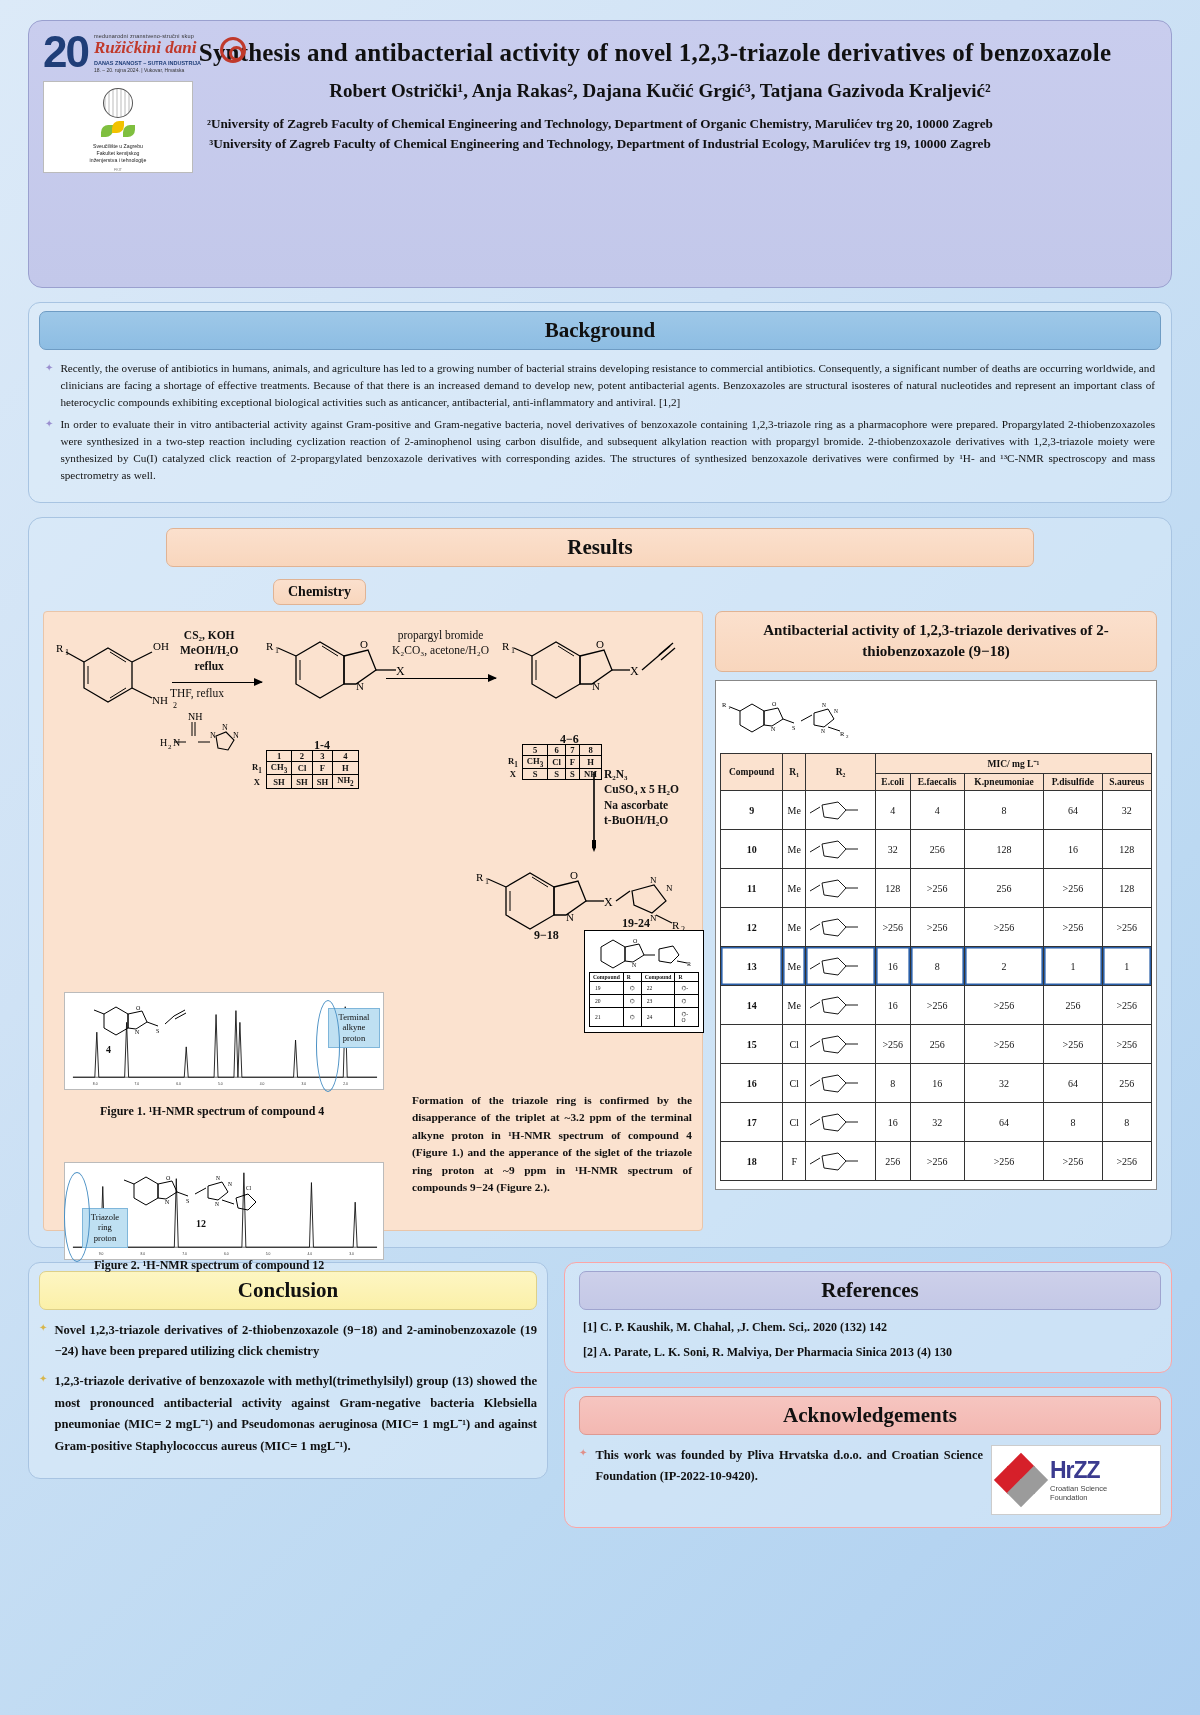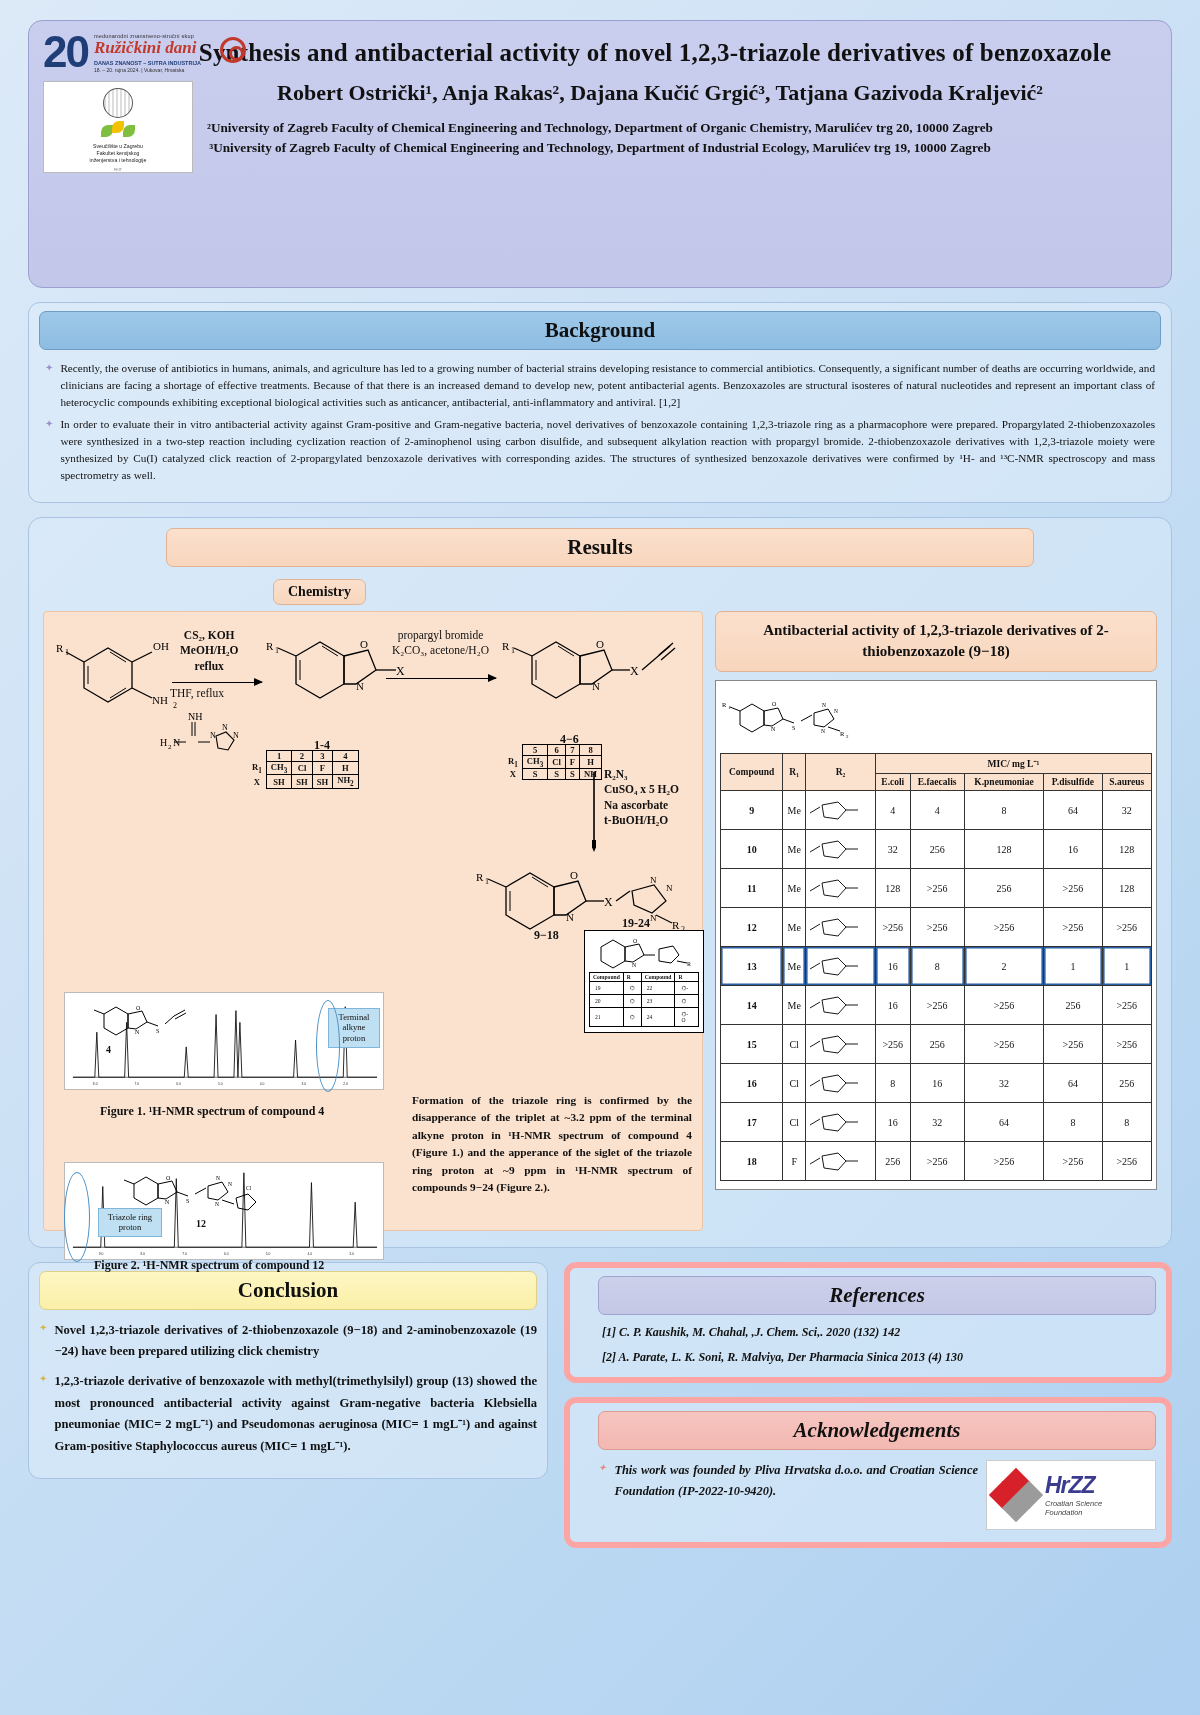--- a/index.html
+++ b/index.html
@@ -59,21 +59,21 @@
   .fkit-leaf .b{background:#f2c200;left:11px;top:0;}
   .fkit-leaf .c{background:#7fbf3f;left:22px;top:4px;}
   .fkit-cap { font-size:5.2px; text-align:center; color:#222; font-family:"Liberation Sans",sans-serif; line-height:1.35; margin-top:4px;}
   .fkit-sub { font-size:3.6px; color:#777; margin-top:4px; font-family:"Liberation Sans",sans-serif;}
 
   .title {
     text-align:center; font-size:25px; font-weight:bold; line-height:1.25;
     padding:6px 40px 0 150px; letter-spacing:.2px;
   }
   .authors {
-    text-align:center; font-size:22px; font-weight:bold; margin-top:12px; padding-left:120px;
+    text-align:center; font-size:19px; font-weight:bold; margin-top:12px; padding-left:120px;
   }
   .affil {
     text-align:center; font-size:13.2px; font-weight:bold; line-height:1.5; margin-top:12px; padding:0 22px;
   }
 
   
   .panel {
     margin:14px 16px 0 16px;
     border-radius:12px;
     border:1px solid #a8c4e2;
@@ -154,22 +154,22 @@
   .bottom { display:flex; gap:16px; margin:14px 16px 0 16px; align-items:flex-start;}
   .concl {
     flex:0 0 520px; border-radius:12px; border:1px solid #a8c4e2;
     background:rgba(222,236,250,.55); padding:8px 10px 12px 10px;
   }
   .concl-list{ margin-top:10px;}
   .concl-item{display:flex; gap:7px; margin-bottom:9px;}
   .concl-text{font-size:12.6px; line-height:1.7; text-align:justify; font-weight:bold;}
   .right-bottom{ flex:1; display:flex; flex-direction:column; gap:14px;}
   .refs, .ack {
-    border-radius:12px; border:6px solid #fca5a5;
-    background:rgba(222,236,250,.55); padding:8px 10px 12px 28px;font-style:italic;
+    border-radius:12px; border:1px solid #fca5a5;
+    background:rgba(222,236,250,.55); padding:8px 10px 12px 14px;
   }
   .ref-line { font-size:12px; font-weight:bold; margin:10px 2px 0 4px;}
   .ack-body { display:flex; gap:8px; margin-top:10px; align-items:flex-start;}
   .ack-text { font-size:12.4px; font-weight:bold; line-height:1.7; text-align:justify; flex:1;}
   .hrzz { width:170px; height:70px; background:#fff; border:1px solid #ccc; display:flex; align-items:center; gap:6px; padding:6px;}
   .hrzz-mark { width:46px;height:46px; position:relative;}
   .hrzz-mark i{position:absolute; width:20px;height:20px; background:#d6202a; transform:rotate(45deg);}
   .hrzz-mark i.t{left:13px;top:0;}
   .hrzz-mark i.l{left:0;top:13px;}
   .hrzz-mark i.r{left:26px;top:13px; background:#9b9b9b;}
@@ -502,21 +502,21 @@
           <polygon points="88,16 102,12 108,22 98,30 88,28" fill="none" stroke="#000" stroke-width="1"></polygon>
           <text x="96" y="10" font-size="5.5" font-family="Liberation Serif">N</text>
           <text x="108" y="16" font-size="5.5" font-family="Liberation Serif">N</text>
           <text x="95" y="36" font-size="5.5" font-family="Liberation Serif">N</text>
           <line x1="102" y1="30" x2="114" y2="34" stroke="#000" stroke-width="1"></line>
           <polygon points="116,28 128,24 136,32 128,40 118,38" fill="none" stroke="#000" stroke-width="1"></polygon>
           <text x="126" y="20" font-size="5.5" font-family="Liberation Serif">Cl</text>
           <line x1="4" y1="10" x2="14" y2="14" stroke="#000" stroke-width="1"></line>
         </svg>
         <div style="position:absolute;left:152px;top:606px;font-size:10px;font-weight:bold">12</div>
-        <div class="callout" style="left:54px;top:596px;width:64px;white-space:pre-line">Triazole ring proton</div>
+        <div class="callout" style="left:38px;top:596px;width:46px;white-space:pre-line">Triazole ring proton</div>
         <div class="ellipse" style="left:20px;top:560px;width:26px;height:90px"></div>
         <div class="spec-cap" style="left:50px;top:646px">Figure 2. ¹H-NMR spectrum of compound 12</div>
 
         <div class="para" style="left:368px;top:480px;width:280px">Formation of the triazole ring is confirmed by the disapperance of the triplet at ~3.2 ppm of the terminal alkyne proton in ¹H-NMR spectrum of compound 4 (Figure 1.) and the apperance of the siglet of the triazole ring proton at ~9 ppm in ¹H-NMR spectrum of compounds 9−24 (Figure 2.).</div>
       </div>
 
       <div class="right-col">
         <div class="bar bar-peach-sm act-title" style="font-size:15px;padding:8px 10px;line-height:1.45">Antibacterial activity of 1,2,3-triazole derivatives of 2-thiobenzoxazole (9−18)</div>
 
         <div class="act-wrap">

